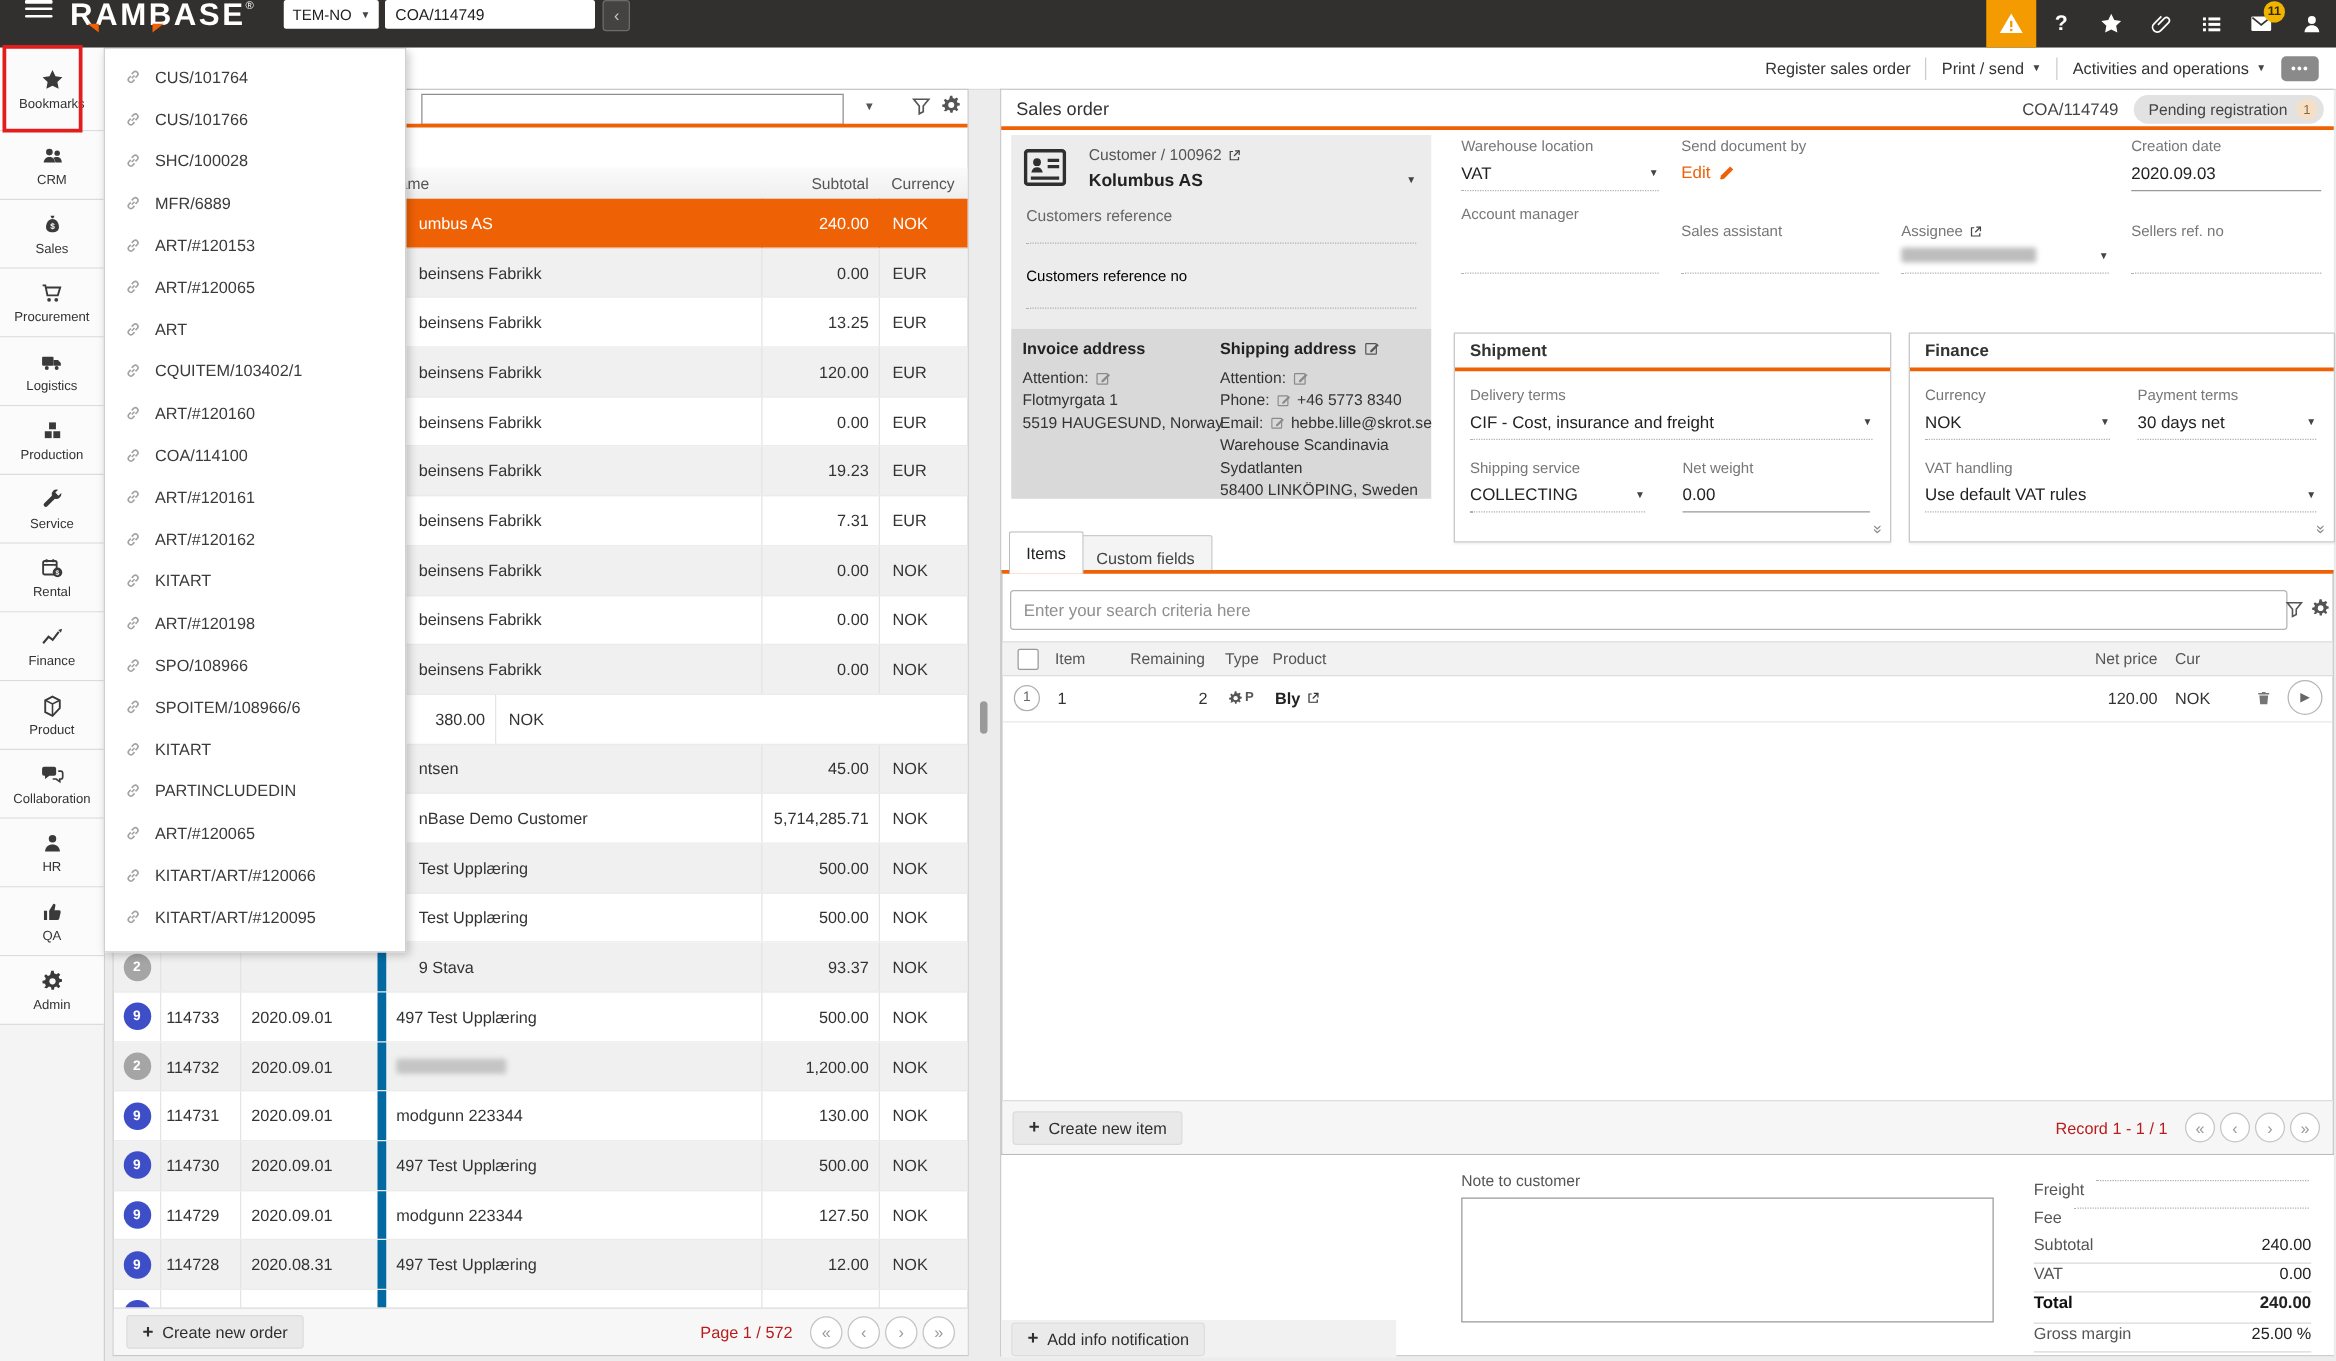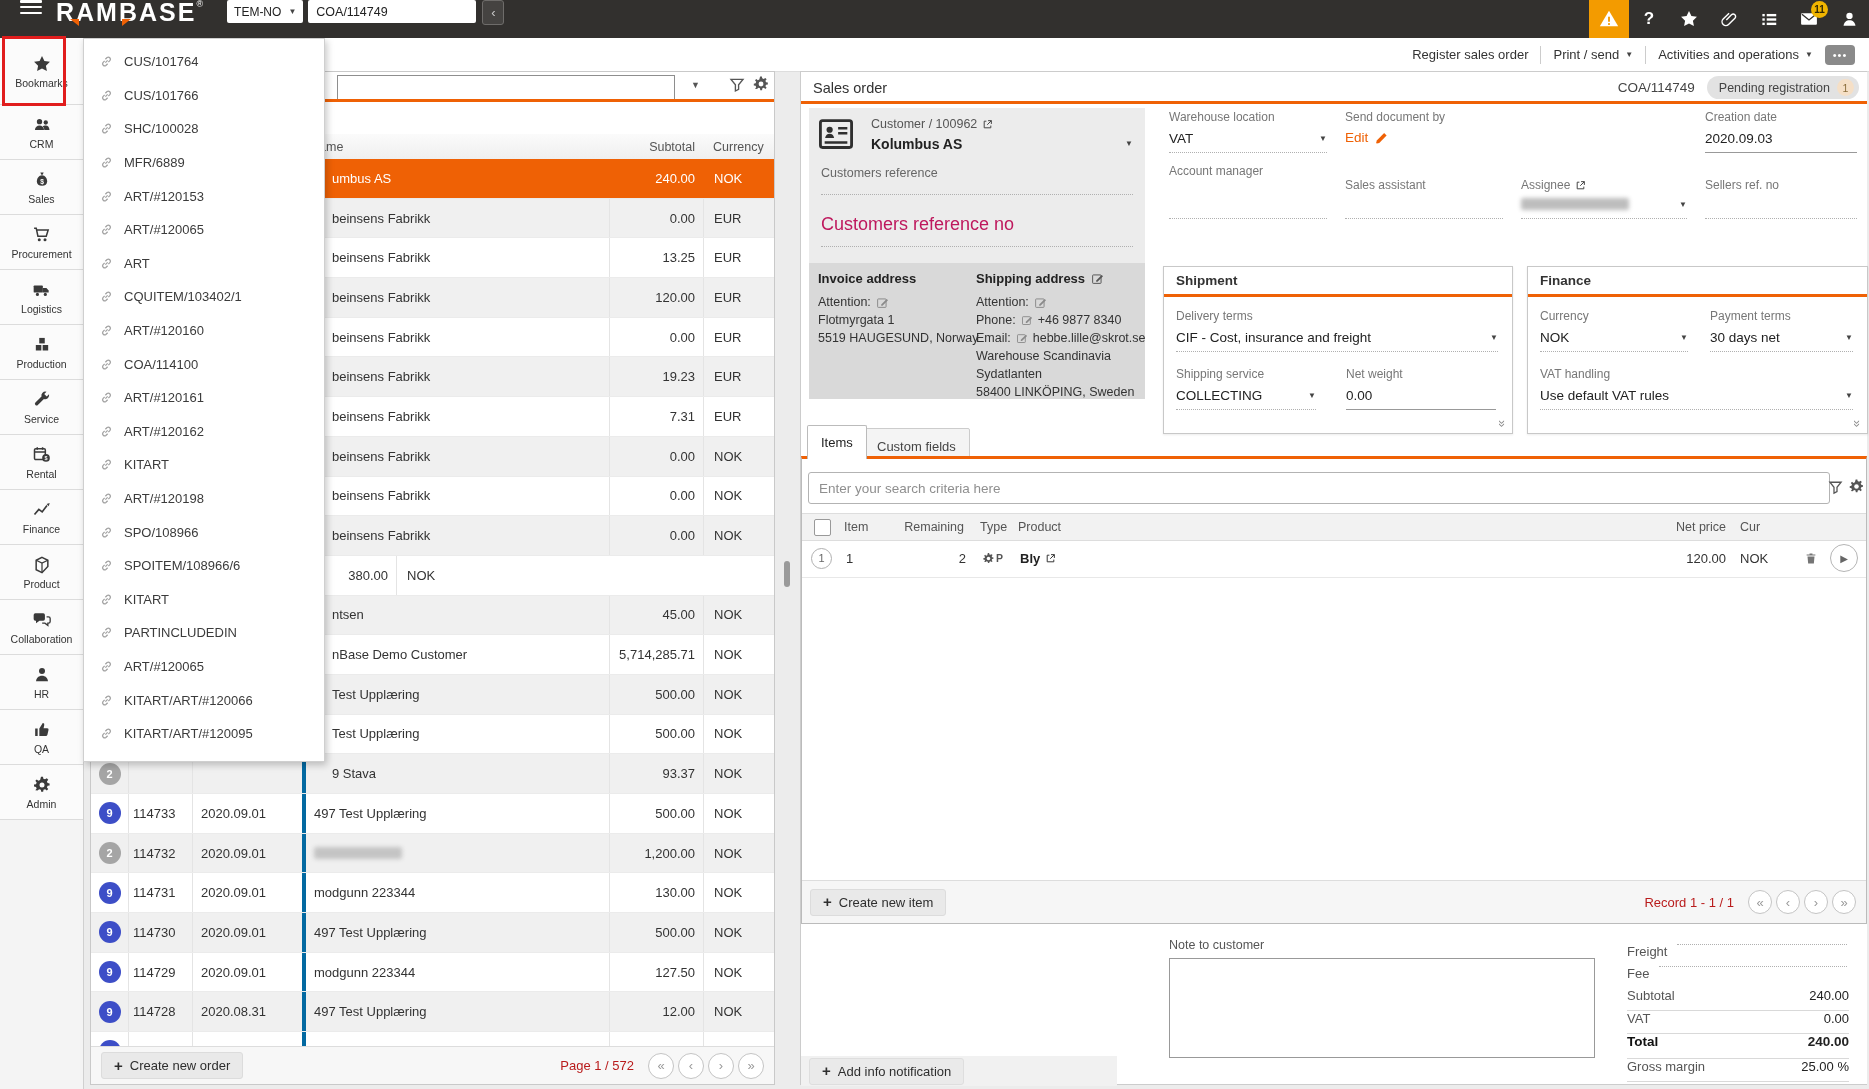--- a/index.html
+++ b/index.html
@@ -48,21 +48,21 @@
   .o-gear{position:absolute;left:661px;top:3px;cursor:pointer;}
   .o-orange{position:absolute;left:0;top:27px;right:0;height:3px;background:#ef6105;}
   .o-head{position:absolute;left:0;top:62px;right:0;height:25px;display:flex;align-items:center;background:linear-gradient(#fbfbfb,#efefef);border-bottom:1px solid #cfcfcf;font-size:12.5px;color:#555;}
   .o-body{position:absolute;left:0;top:87px;right:0;}
   .o-row{height:38.7px;display:flex;align-items:center;border-bottom:1px solid #ebebeb;font-size:13px;color:#333;cursor:pointer;}
   .o-row.alt{background:#f0f0f0;}
   .o-row.hl{background:#ef6105;color:#fff;}
   .c-badge{width:37px;display:flex;justify-content:center;flex:none;}
   .c-id{width:64px;padding-left:4px;box-sizing:border-box;flex:none;border-left:1px solid #e4e4e4;align-self:stretch;display:flex;align-items:center;}
   .c-date{width:110px;padding-left:8px;box-sizing:border-box;flex:none;border-left:1px solid #e4e4e4;align-self:stretch;display:flex;align-items:center;}
-  .c-name{width:307px;padding-left:8px;box-sizing:border-box;flex:none;border-left:4px solid #0369a1;align-self:stretch;display:flex;align-items:center;overflow:hidden;white-space:nowrap;}
+  .c-name{width:307px;padding-left:8px;box-sizing:border-box;flex:none;border-left:7px solid #0369a1;align-self:stretch;display:flex;align-items:center;overflow:hidden;white-space:nowrap;}
   .c-name.cov{padding-left:26px;}
   .c-sub{width:94px;padding-right:8px;box-sizing:border-box;flex:none;text-align:right;border-left:1px solid #e4e4e4;align-self:stretch;display:flex;align-items:center;justify-content:flex-end;}
   .c-cur{width:73px;padding-left:10px;box-sizing:border-box;flex:none;border-left:1px solid #e4e4e4;align-self:stretch;display:flex;align-items:center;}
   .o-head .c-id,.o-head .c-date,.o-head .c-name,.o-head .c-sub,.o-head .c-cur{border-left:none;}
   .o-row.hl .c-id,.o-row.hl .c-date,.o-row.hl .c-name,.o-row.hl .c-sub,.o-row.hl .c-cur{border-left-color:#ef6105;}
   .badge{width:22px;height:22px;border-radius:50%;color:#fff;font-size:11px;font-weight:bold;display:flex;align-items:center;justify-content:center;}
   .b-blue{background:#3d4ec7;}
   .b-gray{background:#a5a5a5;}
   .o-foot{position:absolute;left:0;right:0;bottom:0;height:37px;background:#f7f7f7;border-top:1px solid #ddd;display:flex;align-items:center;}
   .btn-lite{background:#e9e9e9;border:1px solid #dcdcdc;border-radius:3px;padding:5px 12px;font-size:13px;color:#2e2e2e;display:flex;align-items:center;gap:7px;cursor:pointer;}
@@ -621,21 +621,21 @@
               <path d="M8 4H4v12h12v-4"></path>
               <path d="M11 3h6v6"></path>
               <path d="M17 3l-7.5 7.5"></path>
             </g>
           </svg>
       </div>
       <div class="cust-name abs" style="left:62px;top:28px;">Kolumbus AS</div>
       <span class="car abs" style="right:12px;top:31px;">▼</span>
       <div class="flabel abs" style="left:12px;top:58px;font-size:12.5px;color:#666;">Customers reference</div>
       <div class="dotline abs" style="left:12px;top:86px;width:312px;"></div>
-      <div class="flabel abs" style="left:12px;top:106px;font-size:18px;color:#be185d;">Customers reference no</div>
+      <div class="flabel abs" style="left:12px;top:106px;font-size:12px;color:#000000;">Customers reference no</div>
       <div class="dotline abs" style="left:12px;top:138px;width:312px;"></div>
     </div>
 
     <div class="addr">
       <b class="abs" style="left:9px;top:8px;">Invoice address</b>
       <div class="abs" style="left:9px;top:30px;">
         <div class="ln">
             <span>Attention:</span>
           <svg width="13" height="13" viewBox="0 0 20 20">
               <g fill="none" stroke="#8a8a8a" stroke-width="1.5">
@@ -667,21 +667,21 @@
             </svg>
         </div>
         <div class="ln">
             <span>Phone:</span>
           <svg width="12" height="12" viewBox="0 0 20 20">
               <g fill="none" stroke="#8a8a8a" stroke-width="1.5">
                 <rect x="2.5" y="4.5" width="13" height="13" rx="1"></rect>
                 <path d="M8 13l8.5-8.5 2 2L10 15H8z" fill="#8a8a8a" stroke="none"></path>
               </g>
             </svg>
-          <span>+46 9877 8340</span>
+          <span>+46 5773 8340</span>
           </div>
         <div class="ln">
             <span>Email:</span>
           <svg width="12" height="12" viewBox="0 0 20 20">
               <g fill="none" stroke="#8a8a8a" stroke-width="1.5">
                 <rect x="2.5" y="4.5" width="13" height="13" rx="1"></rect>
                 <path d="M8 13l8.5-8.5 2 2L10 15H8z" fill="#8a8a8a" stroke="none"></path>
               </g>
             </svg>
           <span style="color:#333;">hebbe.lille@skrot.se</span>

